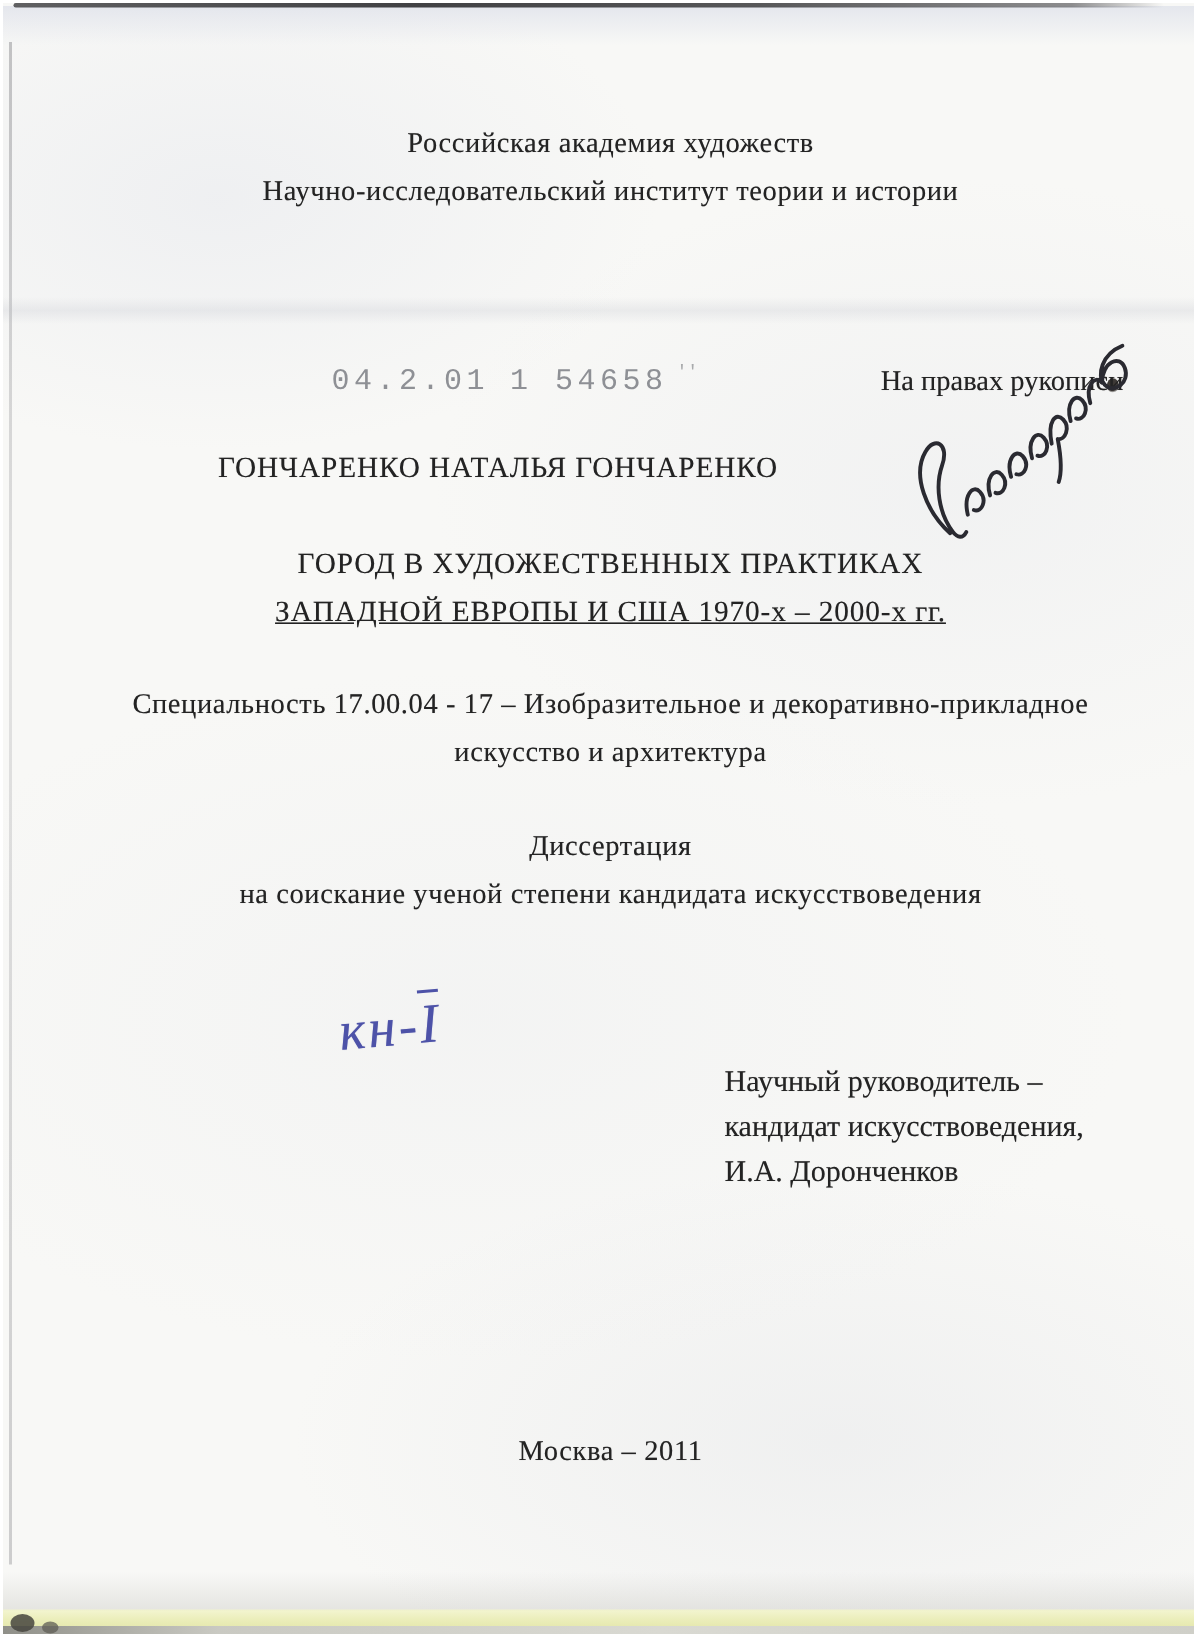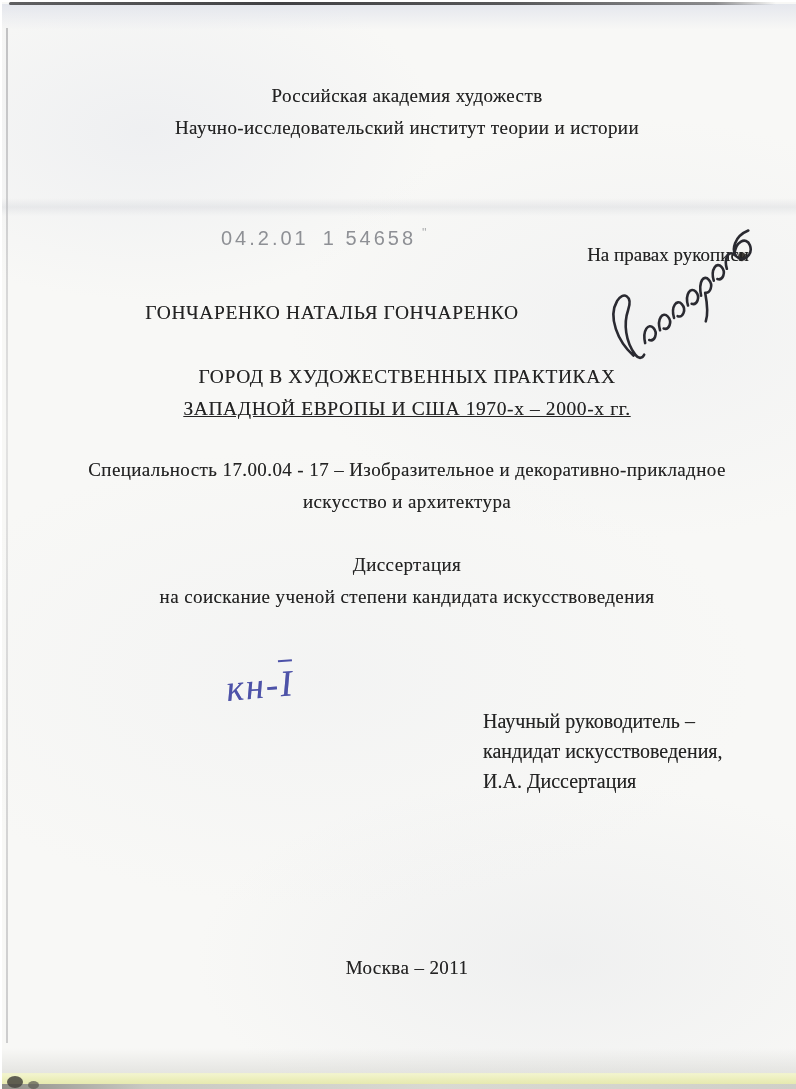--- a/index.html
+++ b/index.html
@@ -56,22 +56,22 @@
   .content{position:absolute;left:14px;right:0;top:0;bottom:0;}
   .tline{position:absolute;left:0;right:0;text-align:center;white-space:nowrap;
          font-size:19px;letter-spacing:0.4px;text-shadow:0 0 0.45px rgba(20,20,20,0.4);}
   .caps{font-size:19.5px;letter-spacing:0.6px;}
   .hdr1{top:83px;}
   .hdr2{top:115px;}
   .hdr3{top:147px;}
   .note{position:absolute;top:242px;right:49px;font-size:19px;text-align:right;white-space:nowrap;
         text-shadow:0 0 0.45px rgba(20,20,20,0.4);}
   .stamp{
-    position:absolute;left:205px;top:224px;
-    font-family:Liberation Sans, sans-serif;
+    position:absolute;left:205px;top:239px;
+    font-family:Liberation Mono, monospace;
     font-size:20px;letter-spacing:3px;color:var(--stamp, #8e9095);
     white-space:nowrap;
   }
   .stamp .gap{display:inline-block;width:14px;}
   .stamp .tick{font-size:12px;color:#a8aaac;letter-spacing:0;vertical-align:8px;margin-left:6px;}
   .author{top:300px;padding-right:150px;}
   .title1{top:364px;}
   .title2{top:396px;text-decoration:underline;}
   .spec1{top:457px;}
   .spec2{top:489px;}
@@ -147,19 +147,19 @@
     <div class="tline spec2">искусство и архитектура</div>
 
     <div class="tline deg2">на соискание ученой степени кандидата искусствоведения</div>
     <div class="tline deg1">Диссертация</div>
 
     <div class="kn-mark"><span>кн-</span><span class="overbar">I</span></div>
 
     <div class="supervisor">
       <div>Научный руководитель –</div>
       <div>кандидат искусствоведения,</div>
-      <div>И.А. Диссертация</div>
+      <div>И.А. Доронченков</div>
     </div>
 
     <div class="tline city">Москва – 2011</div>
 
   </div>
 </div>
 
 </body></html>

